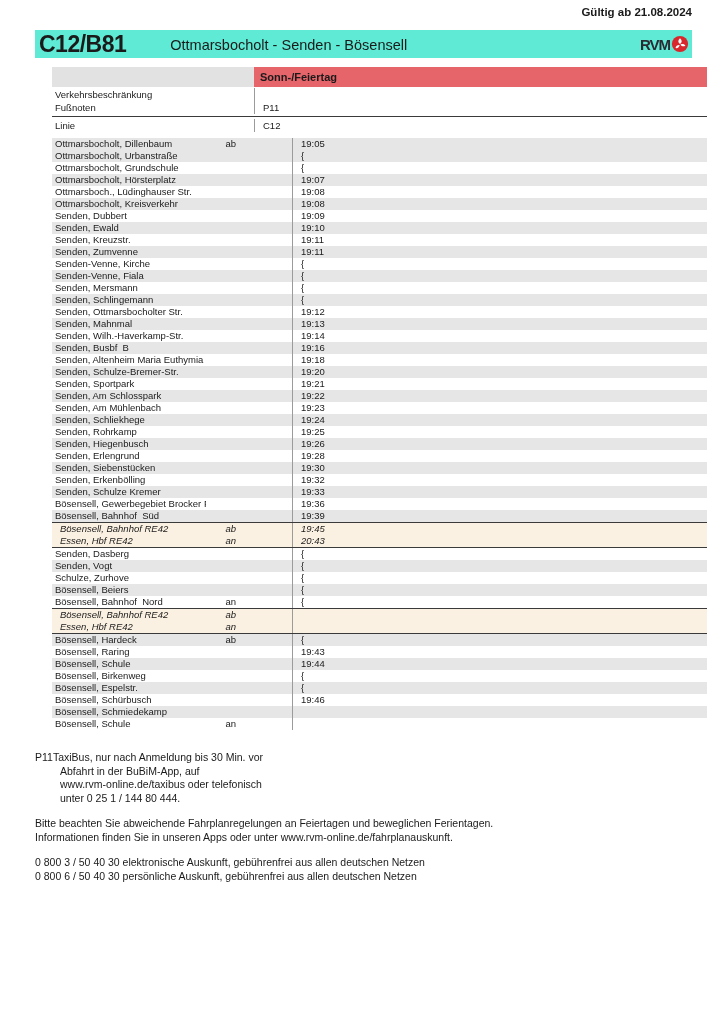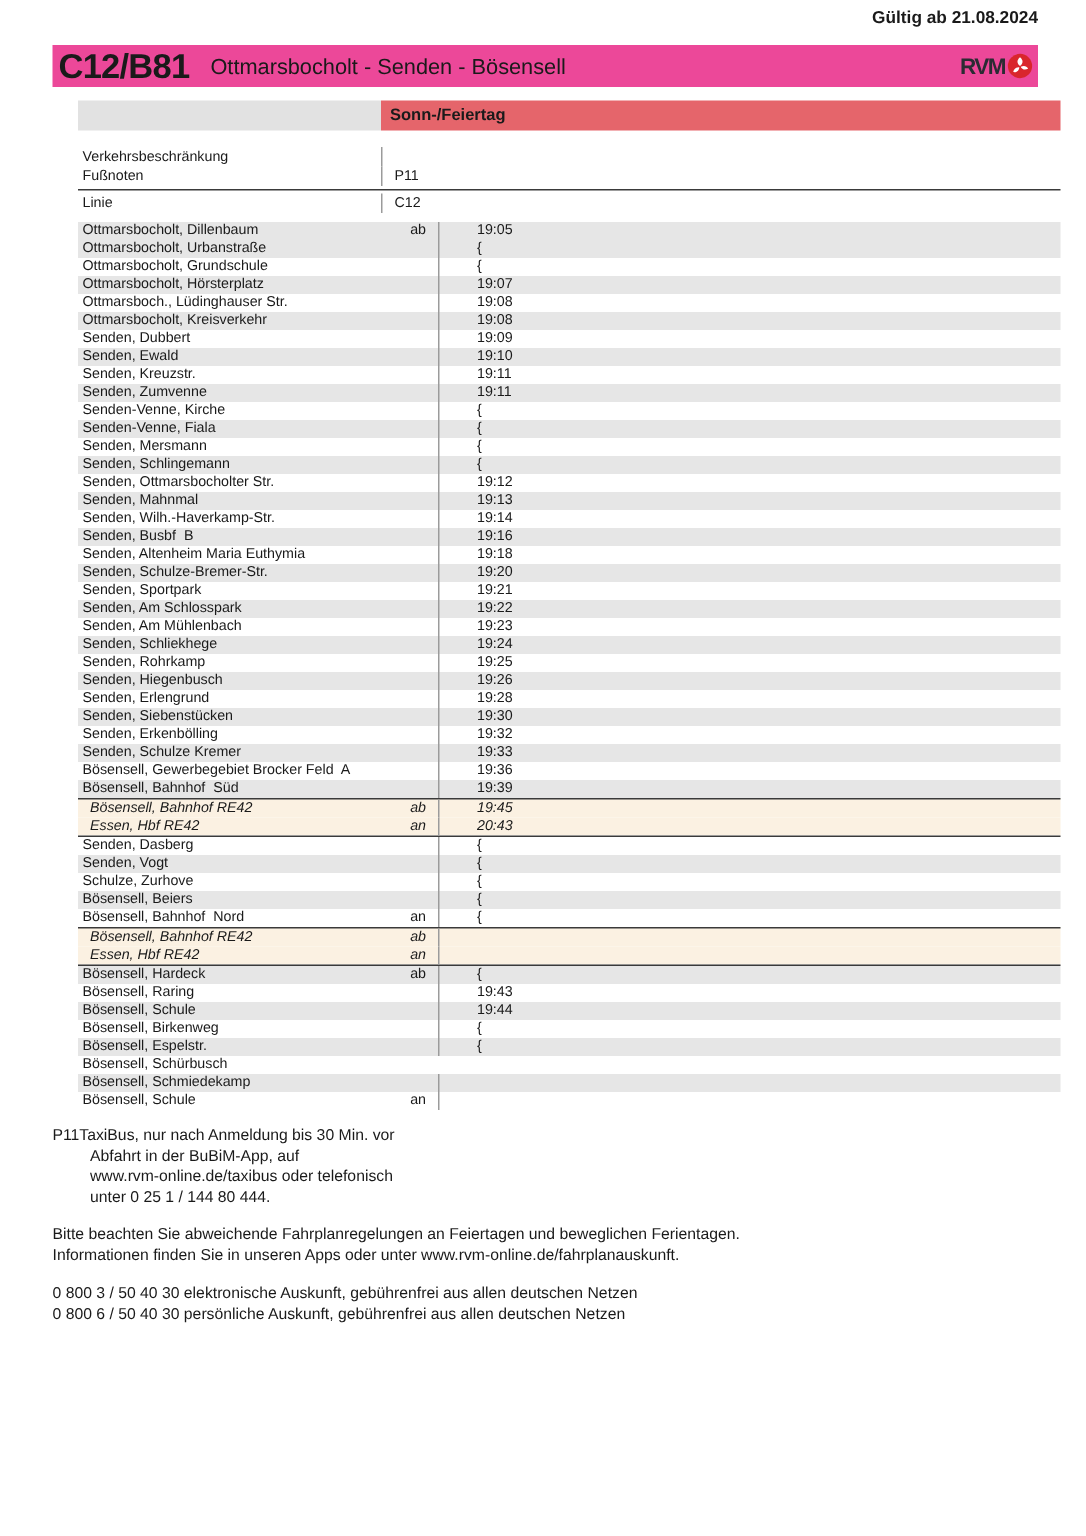--- a/index.html
+++ b/index.html
@@ -1,50 +1,50 @@
 <!DOCTYPE html>
 <html><head>
 <meta charset="utf-8">
 <style>
   html,body{margin:0;padding:0;background:#ffffff;}
   body{font-family:"Liberation Sans", sans-serif; color:#1a1a1a;}
   #page{position:relative;width:724px;height:920px;background:#fff;overflow:hidden;}
 
   .valid-from{position:absolute;top:6px;right:32px;font-size:11.5px;font-weight:bold;}
 
-  .titlebar{position:absolute;left:35px;top:30px;width:657px;height:28px;background:#ec4899;
-    display:flex;align-items:center;}
+  .titlebar{position:absolute;left:35px;top:30px;width:657px;height:28px;background:#5eead4;
+    display:flex;align-items:center;gap:30px;}
   .line-number{font-size:23px;font-weight:bold;letter-spacing:-0.5px;padding-left:4px;line-height:28px;}
   .route{font-size:14.5px;margin-left:14px;position:relative;top:1px;}
   .logo{margin-left:auto;display:flex;align-items:center;padding-right:3px;}
   .logo-text{font-size:15px;font-weight:bold;color:#2b2b33;letter-spacing:-1px;}
   .logo-mark{width:18px;height:18px;margin-left:1px;}
 
   .timetable{position:absolute;left:52px;top:67px;width:655px;}
   .day-header{display:flex;height:20px;}
   .day-header .left{width:202px;background:#e2e2e2;}
   .day-header .right{flex:1;background:#e5656b;font-size:11px;font-weight:bold;
     display:flex;align-items:center;padding-left:6px;color:#1a1a1a;}
 
-  .meta{margin-top:11px;}
+  .meta{margin-top:1px;}
   .meta-row{display:flex;height:13px;line-height:13px;font-size:9.5px;}
   .meta-row .label{width:202px;padding-left:3px;box-sizing:border-box;}
   .meta-row .value{flex:1;border-left:1px solid #9b9b9b;padding-left:8px;white-space:pre;}
   .meta-sep{border-top:1px solid #3a3a3a;margin:2px 0 2px 0;height:0;}
   .meta-gap{height:6px;}
 
   .row{display:flex;height:12px;line-height:12px;font-size:9.5px;}
   .row.g{background:#e6e6e6;}
   .row.w{background:#ffffff;}
   .row.t{background:#fbf1e2;font-style:italic;}
   .row.bt{border-top:1px solid #3a3a3a;}
   .row .name{flex:1;padding-left:3px;white-space:pre;overflow:hidden;}
   .row.t .name{padding-left:8px;}
   .row .tag{width:30px;text-align:right;padding-right:8px;}
-  .row .time{width:415px;border-left:1px solid #9b9b9b;padding-left:25px;white-space:pre;box-sizing:border-box;}
+  .row .time{width:415px;border-left:1px solid #9b9b9b;padding-left:8px;white-space:pre;box-sizing:border-box;margin-left:48px;}
 
   .footnotes{position:absolute;left:35px;top:751px;width:655px;font-size:10.5px;line-height:13.5px;}
   .fn-line{white-space:pre;}
   .fn-line.ind{padding-left:25px;}
   .fn-block{margin-top:12px;}
 </style>
 </head>
 <body>
 
 <div id="page">
@@ -313,20 +313,21 @@
           <div class="time">{</div>
         </div>
         <div class="row g">
           <div class="name">Bösensell, Espelstr.</div>
           <div class="tag"></div>
           <div class="time">{</div>
         </div>
         <div class="row w">
           <div class="name">Bösensell, Schürbusch</div>
           <div class="tag"></div>
+          <div class="time">19:46</div>
         </div>
         <div class="row g">
           <div class="name">Bösensell, Schmiedekamp</div>
           <div class="tag"></div>
           <div class="time"></div>
         </div>
         <div class="row w">
           <div class="name">Bösensell, Schule</div>
           <div class="tag">an</div>
           <div class="time"></div>

